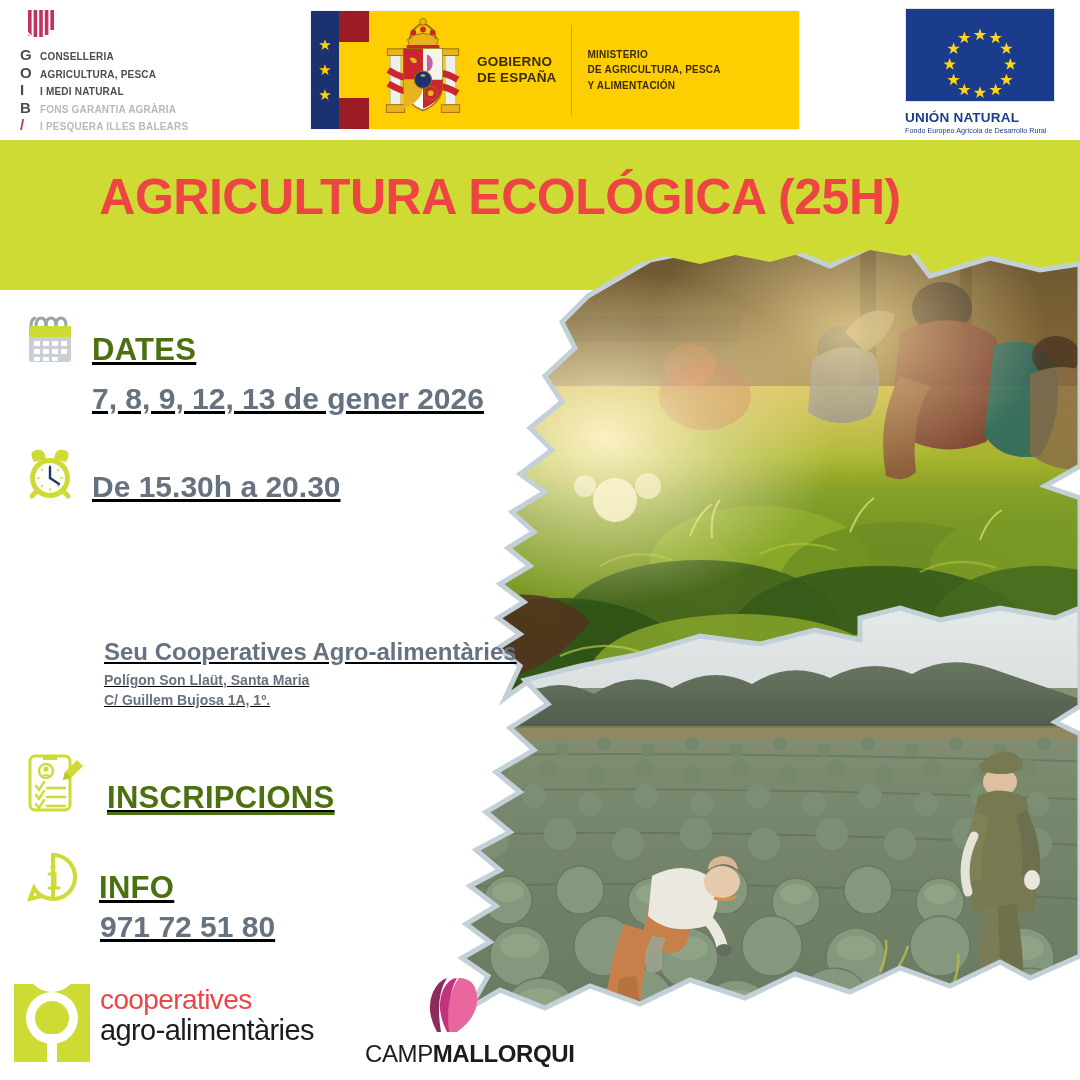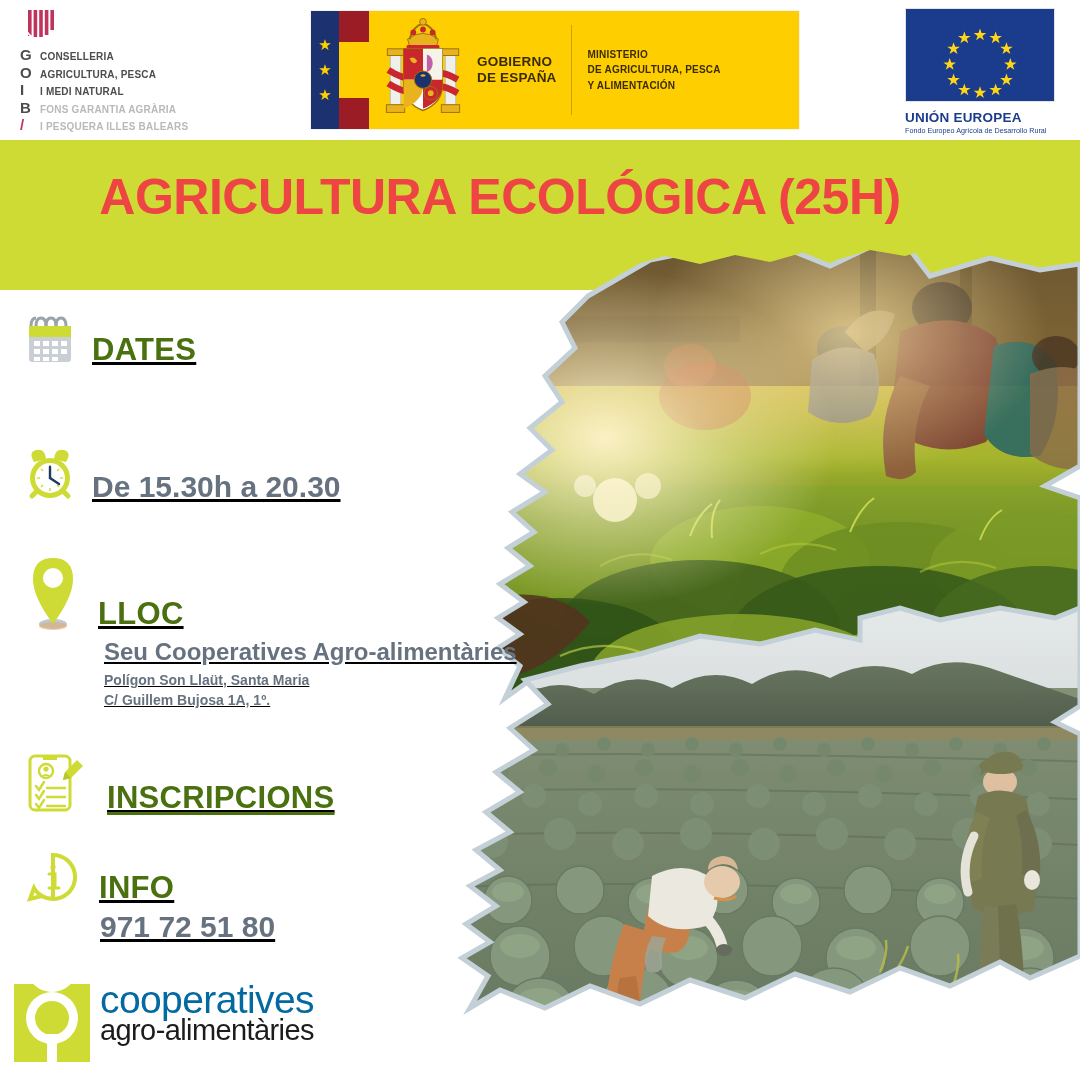--- a/index.html
+++ b/index.html
@@ -89,21 +89,21 @@
   .r-phone   { left:100px; top:610px; }
 
   
   .collage { position:absolute; left:0; top:236px; width:1080px; height:844px; z-index:4; }
 
   
   .footer { position:absolute; left:0; top:960px; width:1080px; height:120px; z-index:10; }
   .coop { position:absolute; left:14px; top:18px; width:330px; height:90px; }
   .coop-mark { position:absolute; left:0; top:6px; width:76px; height:78px; background:#CFDB35; }
   .coop-names { position:absolute; left:86px; top:6px; }
-  .coop-l1 { font-size:39px; color:#0369a1; line-height:31px; letter-spacing:-.6px;
+  .coop-l1 { font-size:28px; color:#ef4444; line-height:31px; letter-spacing:-.6px;
              font-family:"Liberation Sans", sans-serif; }
   .coop-l2 { font-size:29px; color:#1c1c1c; line-height:31px; letter-spacing:-.6px;
              font-family:"Liberation Sans", sans-serif; }
   .coop-l3 { font-size:19px; color:#BFD12F; line-height:22px; margin-top:2px;
              font-family:"Liberation Sans", sans-serif; }
   .camp { position:absolute; left:365px; top:16px; width:200px; height:96px; }
   .camp-tulip { position:absolute; left:50px; top:0px; width:70px; height:58px; }
   .camp-word { position:absolute; left:0px; top:64px; font-size:24px; letter-spacing:-.4px;
                color:#1c1c1c; font-family:"Liberation Sans", sans-serif; white-space:nowrap; }
   .camp-word b { font-weight:700; }
@@ -227,21 +227,21 @@
           <polygon points="102,66 103.6,70.6 108.4,70.6 104.5,73.5 106,78 102,75.2 98,78 99.5,73.5 95.6,70.6 100.4,70.6"></polygon>
           <polygon points="91,76 92.6,80.6 97.4,80.6 93.5,83.5 95,88 91,85.2 87,88 88.5,83.5 84.6,80.6 89.4,80.6"></polygon>
           <polygon points="75,79 76.6,83.6 81.4,83.6 77.5,86.5 79,91 75,88.2 71,91 72.5,86.5 68.6,83.6 73.4,83.6"></polygon>
           <polygon points="59,76 60.6,80.6 65.4,80.6 61.5,83.5 63,88 59,85.2 55,88 56.5,83.5 52.6,80.6 57.4,80.6"></polygon>
           <polygon points="48,66 49.6,70.6 54.4,70.6 50.5,73.5 52,78 48,75.2 44,78 45.5,73.5 41.6,70.6 46.4,70.6"></polygon>
           <polygon points="44,50 45.6,54.6 50.4,54.6 46.5,57.5 48,62 44,59.2 40,62 41.5,57.5 37.6,54.6 42.4,54.6"></polygon>
           <polygon points="48,34 49.6,38.6 54.4,38.6 50.5,41.5 52,46 48,43.2 44,46 45.5,41.5 41.6,38.6 46.4,38.6"></polygon>
           <polygon points="59,23 60.6,27.6 65.4,27.6 61.5,30.5 63,35 59,32.2 55,35 56.5,30.5 52.6,27.6 57.4,27.6"></polygon>
         </g>
       </svg>
-      <div class="eu-title">UNIÓN EUROPEA</div>
+      <div class="eu-title">UNIÓN NATURAL</div>
       <div class="eu-sub">Fondo Europeo Agrícola de Desarrollo Rural</div>
     </div>
   </div>
 
   <div class="banner"></div>
   <div class="banner-title">AGRICULTURA ECOLÓGICA (25H)</div>
   <svg class="torn" viewBox="0 0 1080 56" preserveAspectRatio="none">
     <path d="M0 0 H1080 V6 L1040 10 L1010 5 L975 13 L940 8 L905 18 L870 12 L840 21 L805 14 L770 24 L735 17 L700 26 L665 18
              L630 28 L600 20 L565 30 L530 22 L495 33 L460 25 L425 35 L390 27 L355 37 L320 29 L285 39 L250 31 L215 41 L180 32
              L145 42 L110 34 L75 43 L40 33 L0 44 Z" fill="#CFDB35"></path>
@@ -553,20 +553,23 @@
         </g>
         <g fill="none" stroke="#9AA4AB" stroke-width="3">
           <path d="M14 14 q0 -8 5 -8 q5 0 5 8"></path>
           <path d="M24 14 q0 -8 5 -8 q5 0 5 8"></path>
           <path d="M34 14 q0 -8 5 -8 q5 0 5 8"></path>
           <path d="M9 14 q0 -8 5 -8"></path>
         </g>
       </svg>
       <span class="section-head" style="margin-left:14px;margin-top:14px;">DATES</span>
     </div>
+    <div class="row r-dates-v">
+      <span class="body-lg">7, 8, 9, 12, 13 de gener 2026</span>
+    </div>
 
     <div class="row r-time">
       <svg class="ico" width="56" height="56" viewBox="0 0 56 56">
         <path d="M12 14 q-6 -10 2 -12 q9 -2 10 9 Z" fill="#CFDB35"></path>
         <path d="M44 14 q6 -10 -2 -12 q-9 -2 -10 9 Z" fill="#CFDB35"></path>
         <circle cx="28" cy="30" r="20" fill="#CFDB35"></circle>
         <circle cx="28" cy="30" r="15" fill="#FFFFFF"></circle>
         <path d="M10 48 l5 -5 M46 48 l-5 -5" stroke="#CFDB35" stroke-width="5" stroke-linecap="round"></path>
         <g stroke="#CFDB35" stroke-width="1.4">
           <path d="M28 17 v3"></path>
@@ -577,29 +580,20 @@
             <path d="M37 21 l-2 2"></path>
             <path d="M19 39 l2 -2"></path>
             <path d="M37 39 l-2 -2"></path>
         </g>
         <path d="M28 30 V19" stroke="#1F3A5F" stroke-width="2.4" stroke-linecap="round"></path>
         <path d="M28 30 l9 6" stroke="#1F3A5F" stroke-width="2.4" stroke-linecap="round"></path>
       </svg>
       <span class="body-lg" style="margin-left:14px;margin-top:12px;">De 15.30h a 20.30</span>
     </div>
 
-    <div class="row r-lloc">
-      <svg class="ico" width="62" height="80" viewBox="0 0 62 80">
-        <ellipse cx="31" cy="72" rx="14" ry="5" fill="#BFC8CE"></ellipse>
-        <ellipse cx="31" cy="74" rx="14" ry="4" fill="#E0A86A" opacity="0.55"></ellipse>
-        <path d="M31 6 q-20 0 -20 21 q0 18 20 45 q20 -27 20 -45 q0 -21 -20 -21 Z" fill="#CFDB35"></path>
-        <circle cx="31" cy="26" r="10" fill="#FFFFFF"></circle>
-      </svg>
-      <span class="section-head" style="margin-left:14px;margin-top:22px;">LLOC</span>
-    </div>
     <div class="row r-addr" style="display:block;">
       <div class="body-md">Seu Cooperatives Agro-alimentàries</div>
       <div class="body-sm" style="margin-top:6px;">Polígon Son Llaüt, Santa Maria</div>
       <div class="body-sm" style="margin-top:4px;">C/ Guillem Bujosa 1A, 1º.</div>
     </div>
 
     <div class="row r-info">
       <svg class="ico" width="56" height="56" viewBox="0 0 56 56">
         <path d="M28 5 a22 22 0 1 1 -19 33 l-4 11 l12 -3 a22 22 0 0 0 11 3 Z" fill="none" stroke="#CFDB35" stroke-width="4"></path>
         <circle cx="28" cy="17" r="2.6" fill="#CFDB35"></circle>
@@ -643,15 +637,25 @@
         <circle cx="38" cy="34" r="26" fill="#FFFFFF"></circle>
         <circle cx="38" cy="34" r="17" fill="#CFDB35"></circle>
         <rect x="33" y="50" width="10" height="28" fill="#FFFFFF"></rect>
       </svg>
       <div class="coop-names">
         <div class="coop-l1">cooperatives</div>
         <div class="coop-l2">agro-alimentàries</div>
       </div>
     </div>
 
+    <div class="camp">
+      <svg class="camp-tulip" viewBox="0 0 70 58">
+        <path d="M22 56 q-12 -22 -4 -40 q6 -12 14 -14 q-12 18 -6 54 Z" fill="#8E2B5E"></path>
+        <path d="M32 56 q-12 -24 -4 -42 q6 -12 14 -12 q-12 20 -4 54 Z" fill="#C2337C"></path>
+        <path d="M42 56 q22 -16 20 -36 q-2 -18 -18 -18 q-14 18 -10 54 Z" fill="#E8679F"></path>
+      </svg>
+      <div class="camp-word">
+        <span>CAMP</span><b>MALLORQUI</b>
+      </div>
+    </div>
   </div>
 
 </div>
 
 </body></html>

